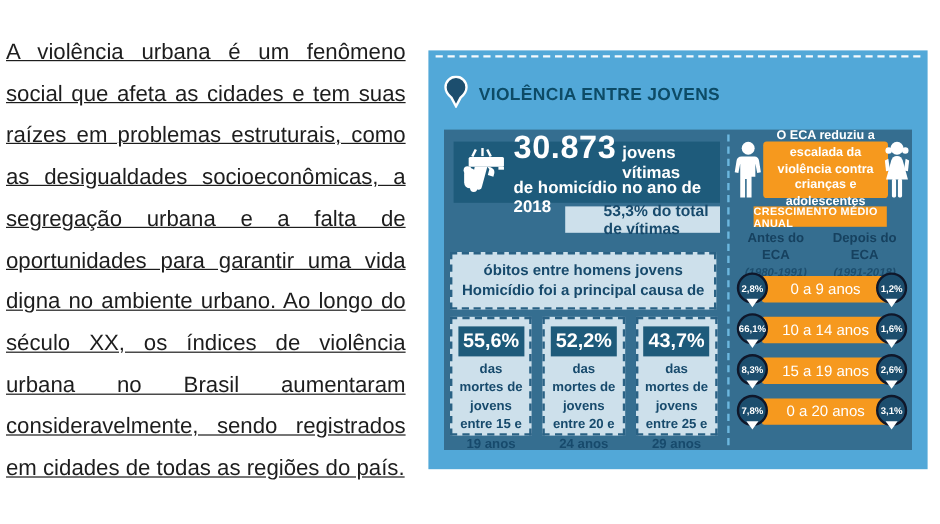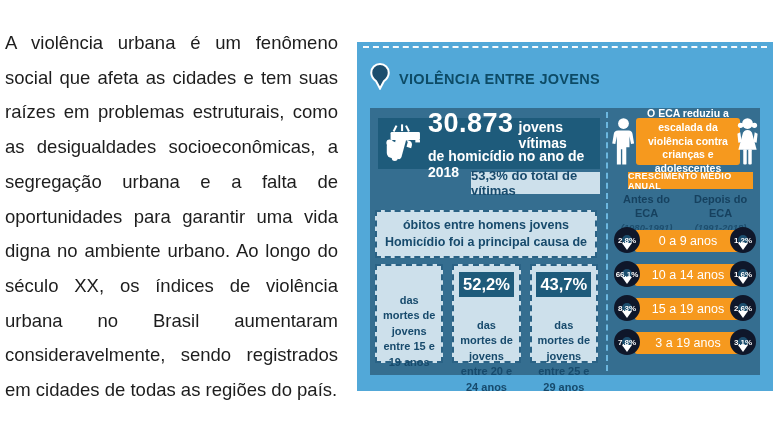--- a/index.html
+++ b/index.html
@@ -5,20 +5,21 @@
   * { margin:0; padding:0; box-sizing:border-box; }
   html,body { background:#fff; }
   body { font-family:"Liberation Sans", sans-serif; }
   .stage { position:relative; width:783px; height:437px; background:#ffffff; overflow:hidden; }
 
   
   .paragraph {
     position:absolute; left:5px; top:26px; width:333px;
     font-size:18.5px; line-height:34.7px; color:#1d1d1d;
     text-align:justify;
+    text-decoration:underline;
   }
 
   
   .infographic { position:absolute; left:357px; top:42px; width:416px; height:349px; background:#52A8D8; }
   .top-dash { position:absolute; top:4px; left:6px; right:6px; border-top:2px dashed #ffffff; opacity:.95; }
 
   .ig-header { position:absolute; top:21px; left:13px; display:flex; align-items:center; gap:9px; }
   .ig-title { font-size:14.5px; font-weight:bold; color:#0D4B66; letter-spacing:.3px; }
 
   .panel { position:absolute; left:13px; top:66px; width:390px; height:267px; background:#356E90; }
@@ -26,51 +27,51 @@
 
   .hero-box { position:absolute; left:8px; top:10px; width:222px; height:51px; background:#1E5B7B;
     display:flex; align-items:center; padding-left:5px; }
   .hero-text { margin-left:3px; color:#fff; }
   .hero-line1 { display:flex; align-items:baseline; gap:5px; }
   .hero-number { font-size:27px; font-weight:bold; letter-spacing:.5px; }
   .hero-inline { font-size:14px; font-weight:bold; }
   .hero-line2 { font-size:14px; font-weight:bold; margin-top:-3px; }
 
   .subnote { position:absolute; left:101px; top:64px; width:129px; height:22px; background:#CDE0EB;
-    color:#174A6C; font-size:13px; font-weight:bold; display:flex; align-items:center; justify-content:center; }
+    color:#174A6C; font-size:13px; font-weight:bold; display:flex; align-items:center; justify-content:center;padding-left:32px; }
 
   .homicide-box { position:absolute; left:5px; top:102px; width:222px; height:48px; background:#CDE0EB;
     border:2px dashed #2A6285; color:#174A6C; font-size:12.5px; font-weight:bold; text-align:center;
     display:flex; flex-direction:column; align-items:center; justify-content:center; line-height:1.35; }
 
   .stats-row { position:absolute; left:5px; top:156px; width:223px; display:flex; gap:9px; }
   .stat-box { flex:1; height:99px; background:#CDE0EB; border:2px dashed #2A6285; text-align:center; padding-top:6px; }
   .stat-value { display:inline-block; background:#1E5B7B; color:#fff; font-size:16.5px; font-weight:bold;
     padding:3px 4px; min-width:52px; }
-  .stat-desc { font-size:11px; font-weight:bold; color:#174A6C; line-height:1.4; margin-top:21px; padding:0 3px; }
+  .stat-desc { font-size:11px; font-weight:bold; color:#174A6C; line-height:1.4; margin-top:4px; padding:0 3px; }
 
   .eca-box { position:absolute; left:266px; top:10px; width:104px; height:47px; background:#F6991E;
     color:#fff; font-size:10.5px; font-weight:bold; text-align:center; display:flex; align-items:center;
     justify-content:center; line-height:1.3; border-radius:3px; padding:2px; z-index:1; }
   .boy-wrap { position:absolute; left:241px; top:9px; z-index:2; }
   .girl-wrap { position:absolute; right:0px; top:9px; z-index:2; }
 
-  .growth-bar { position:absolute; left:258px; top:64px; width:125px; height:17px; background:#F6991E;
+  .growth-bar { position:absolute; left:258px; top:64px; width:111px; height:17px; background:#F6991E;
     color:#fff; font-size:9px; font-weight:bold; letter-spacing:.3px; display:flex; align-items:center; justify-content:center; }
 
   .col-labels { position:absolute; left:241px; top:85px; width:148px; display:flex; justify-content:space-between; }
   .col { text-align:center; }
   .col-label { font-size:11px; font-weight:bold; color:#16415F; line-height:1.25; }
   .col-period { font-size:9.5px; font-style:italic; font-weight:bold; color:#1D4E6E; margin-top:1px; }
 
   .rows { position:absolute; left:244px; top:119px; width:142px; }
   .row { position:relative; height:29px; margin-bottom:5px; }
   .bar { position:absolute; left:21px; right:15px; top:3px; height:22px; background:#F6991E; border-radius:2px;
     display:flex; align-items:center; justify-content:center; color:#fff; font-size:12.5px; font-weight:normal; }
-  .pin { position:absolute; top:0; width:26px; height:26px; background:#1C4E6E; border:8px solid #0f172a;
+  .pin { position:absolute; top:0; width:26px; height:26px; background:#1C4E6E; border:2px solid #0f172a;
     border-radius:50%; color:#fff; font-size:8px; font-weight:bold;
     display:flex; align-items:center; justify-content:center; z-index:2; }
   .pin::after { content:''; position:absolute; left:50%; top:100%; transform:translateX(-50%); margin-top:-2px;
     border:5px solid transparent; border-top:7px solid #fff; border-bottom:0; }
   .pin-left { left:0; }
   .pin-right { right:0; }
 </style>
 </head>
 <body>
 
@@ -121,20 +122,21 @@
 
       <div class="subnote">53,3% do total de vítimas</div>
 
       <div class="homicide-box">
         <span>óbitos entre homens jovens</span>
         <span>Homicídio foi a principal causa de</span>
       </div>
 
       <div class="stats-row">
         <div class="stat-box">
+          <span class="stat-value">55,6%</span>
           <div class="stat-desc">das mortes de jovens entre 15 e 19 anos</div>
         </div>
         <div class="stat-box">
           <span class="stat-value">52,2%</span>
           <div class="stat-desc">das mortes de jovens entre 20 e 24 anos</div>
         </div>
         <div class="stat-box">
           <span class="stat-value">43,7%</span>
           <div class="stat-desc">das mortes de jovens entre 25 e 29 anos</div>
         </div>
@@ -187,21 +189,21 @@
           <div class="bar">10 a 14 anos</div>
           <div class="pin pin-left">66,1%</div>
           <div class="pin pin-right">1,6%</div>
         </div>
         <div class="row">
           <div class="bar">15 a 19 anos</div>
           <div class="pin pin-left">8,3%</div>
           <div class="pin pin-right">2,6%</div>
         </div>
         <div class="row">
-          <div class="bar">3 a 19 anos</div>
+          <div class="bar">0 a 20 anos</div>
           <div class="pin pin-left">7,8%</div>
           <div class="pin pin-right">3,1%</div>
         </div>
       </div>
 
     </div>
   </div>
 </div>
 
 </body></html>

